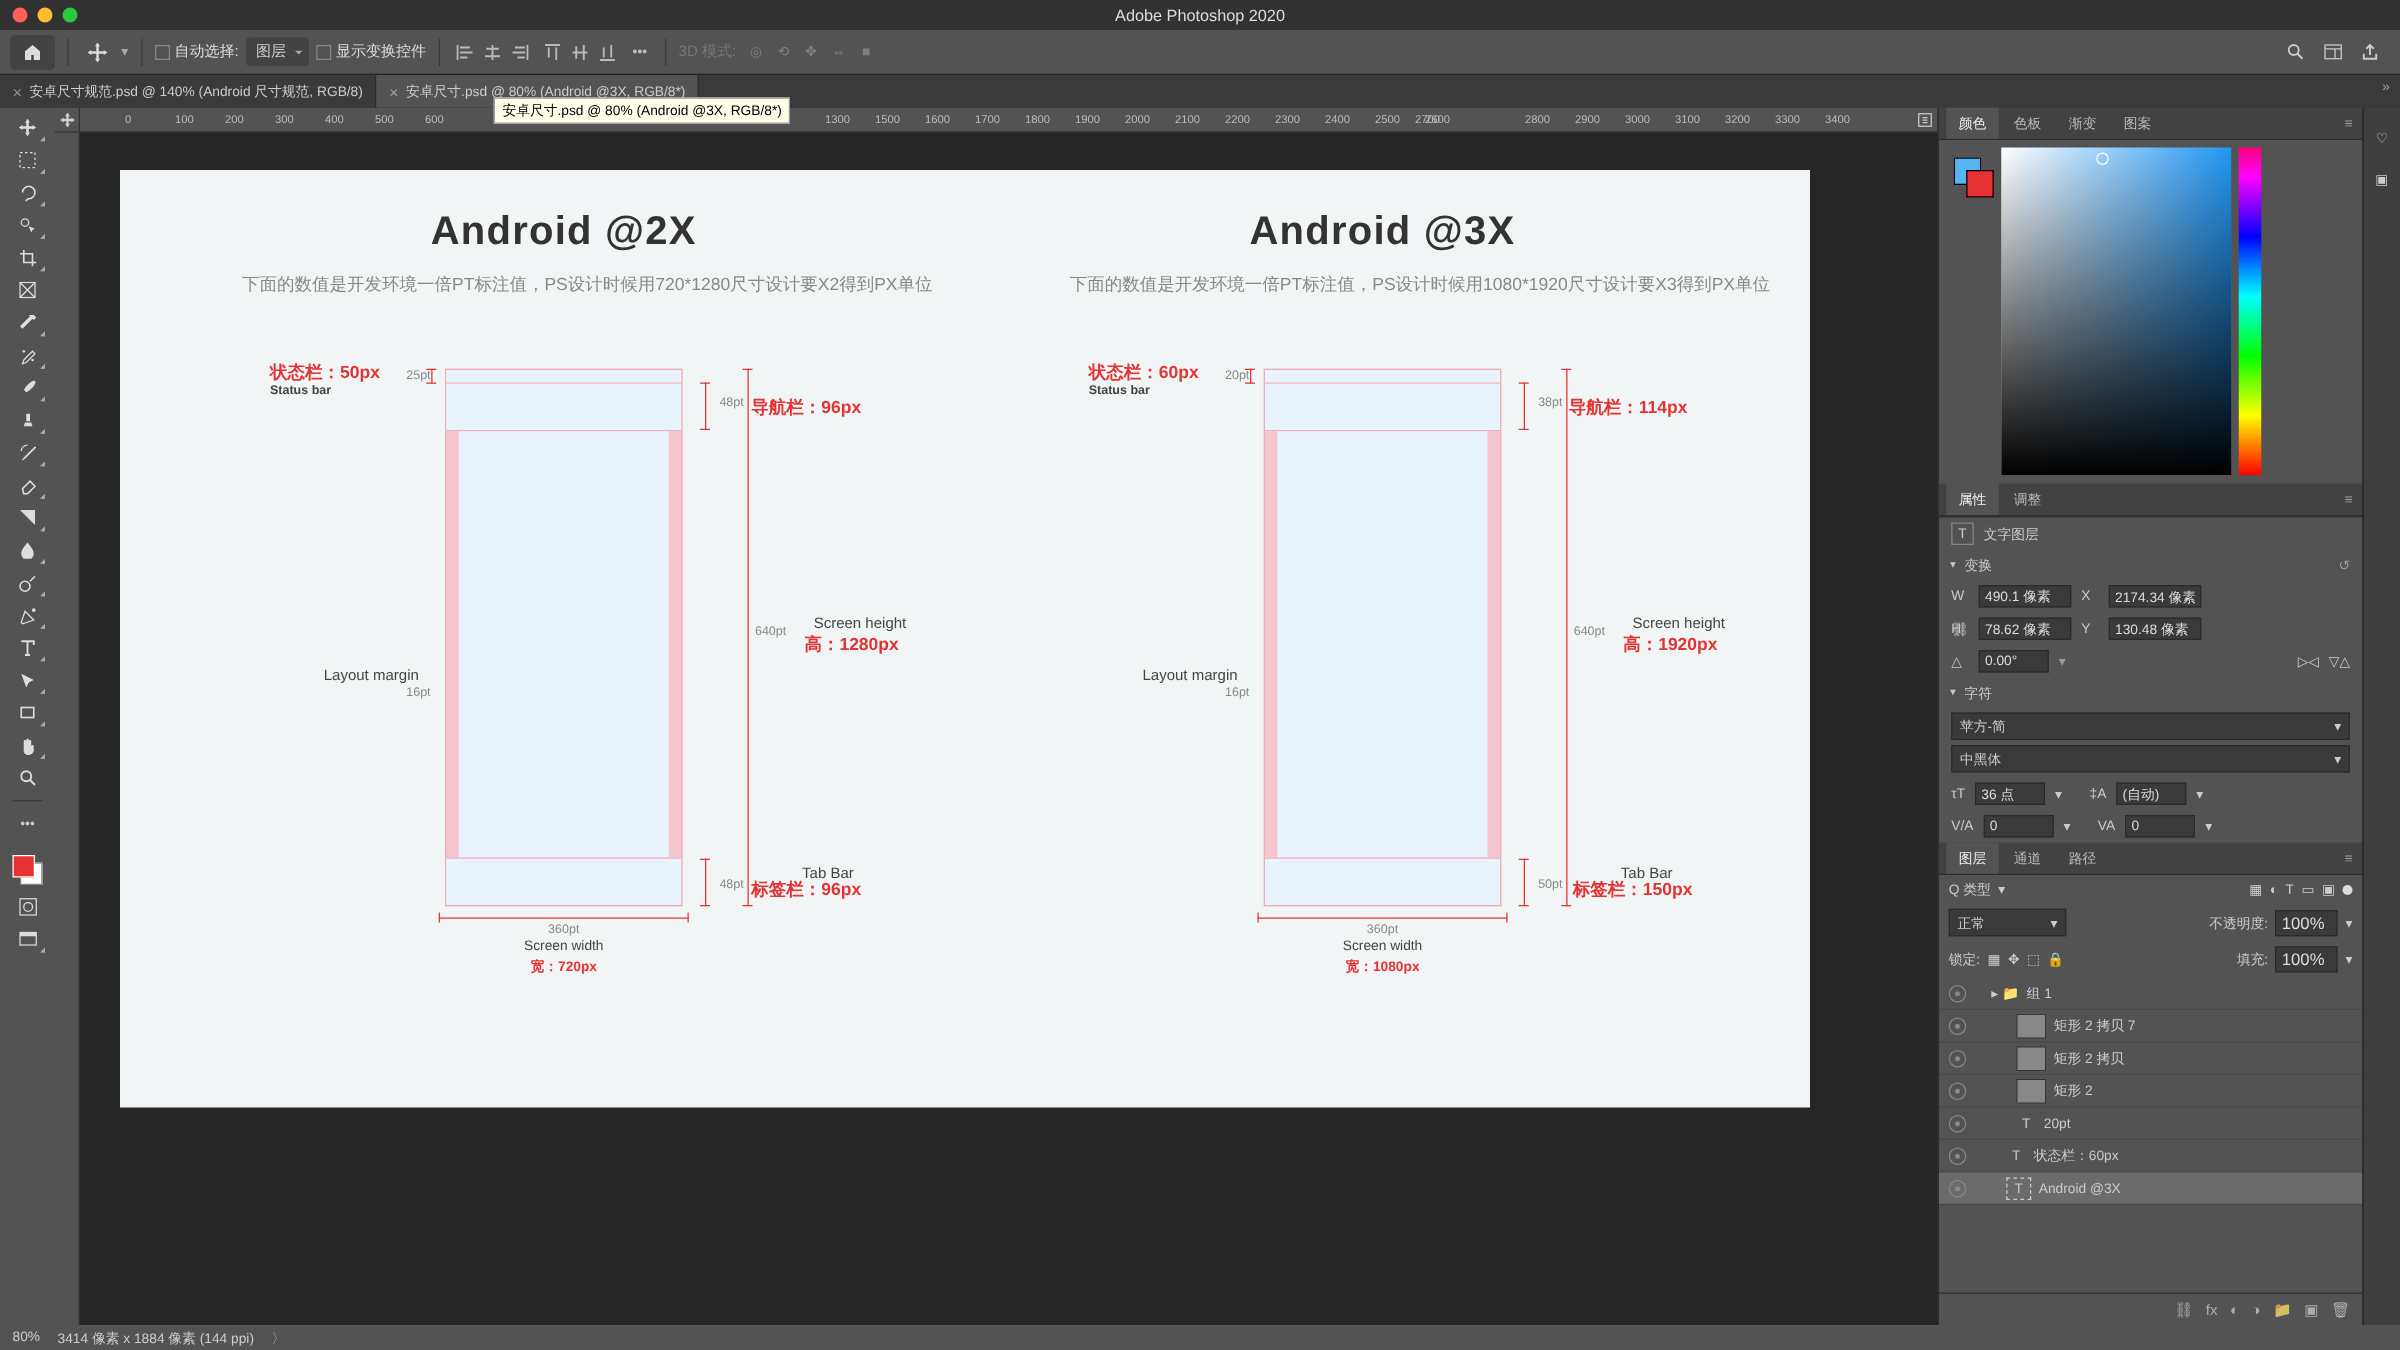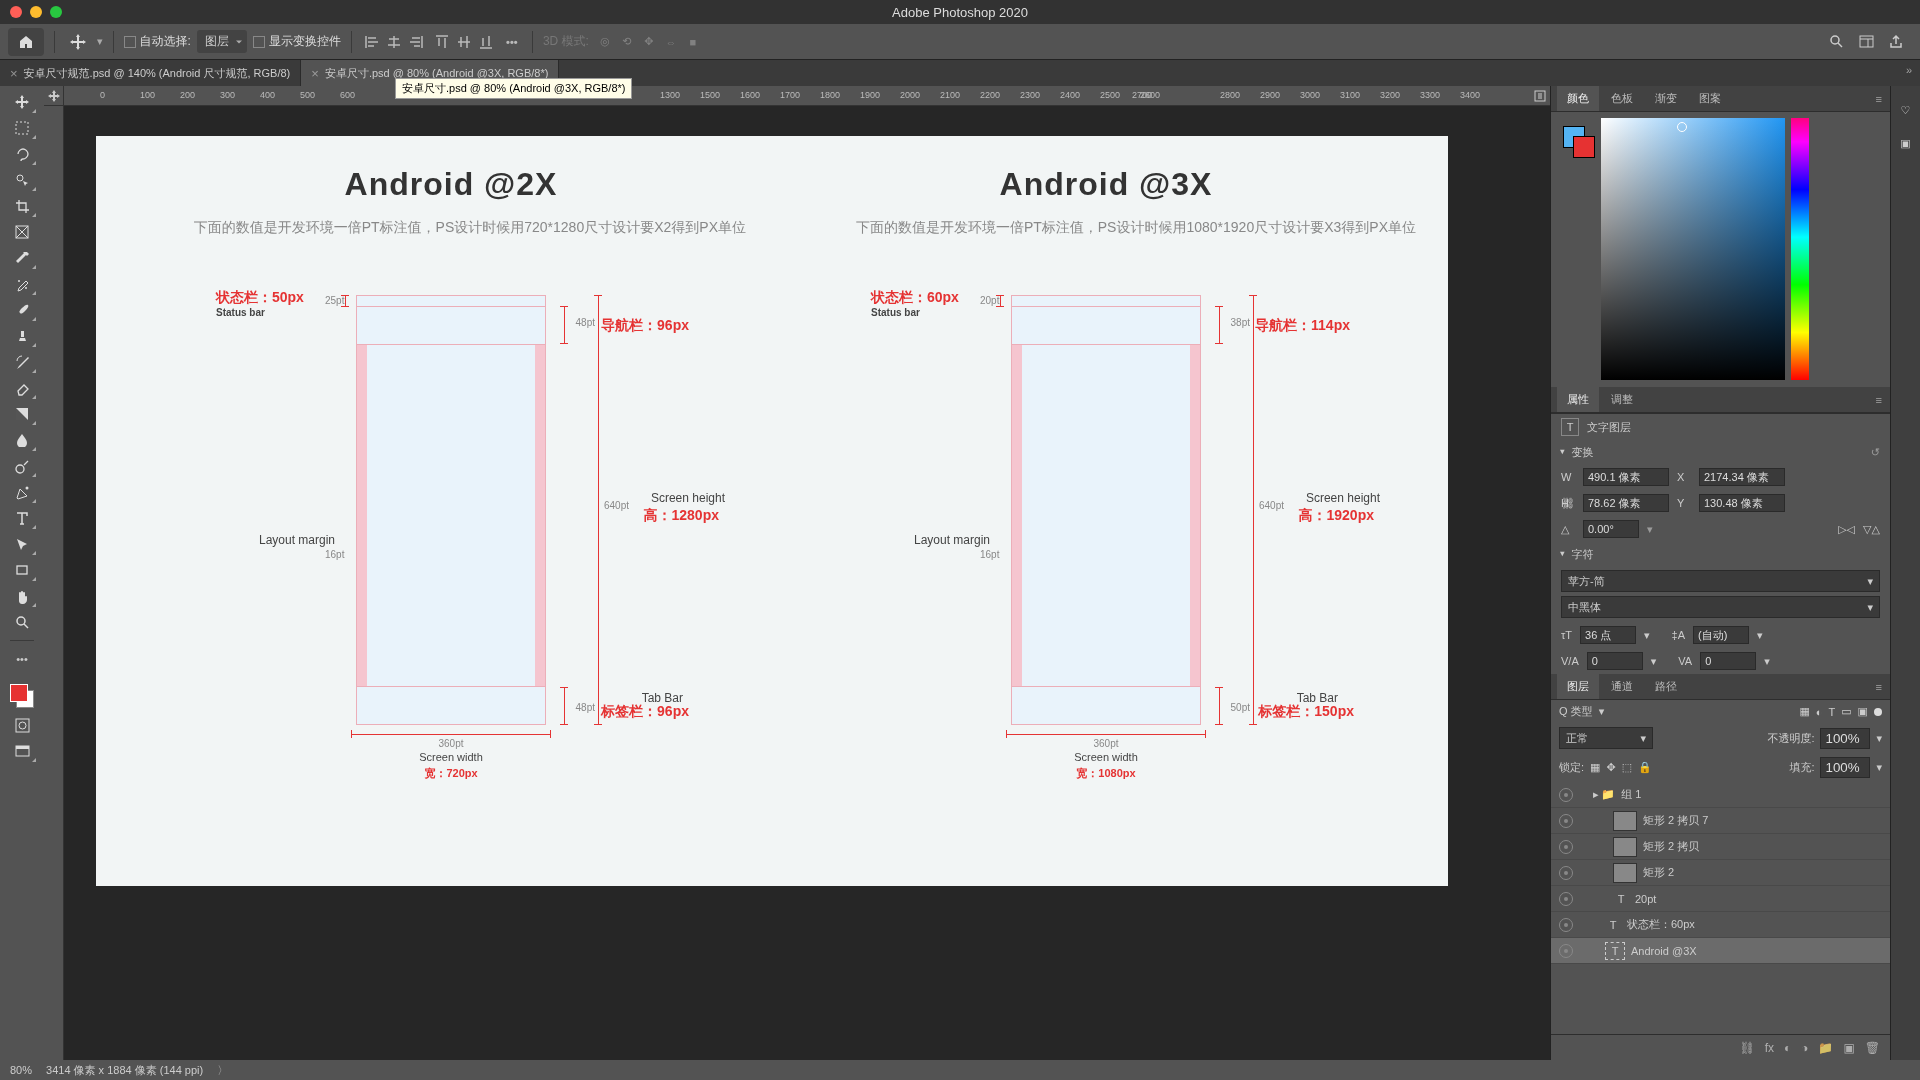--- a/index.html
+++ b/index.html
@@ -78,21 +78,21 @@
 .colorpanel{height:275px;position:relative}
 .cswatch{position:absolute;left:12px;top:14px}
 .cswatch .a{width:22px;height:22px;background:#54b4f4;border:1px solid #000}
 .cswatch .b{width:22px;height:22px;background:#e63232;border:1px solid #000;position:absolute;left:10px;top:10px}
 .picker{position:absolute;left:50px;top:6px;width:184px;height:262px;background:linear-gradient(to bottom,rgba(0,0,0,0),#000),linear-gradient(to right,#fff,#2196f3)}
 .picker .ring{position:absolute;left:76px;top:4px;width:10px;height:10px;border:1.5px solid #fff;border-radius:50%}
 .hue{position:absolute;left:240px;top:6px;width:18px;height:262px;background:linear-gradient(to bottom,#ff0080,#f0f,#8000ff,#0000ff,#0080ff,#00ffff,#00ff80,#00ff00,#80ff00,#ffff00,#ff8000,#ff0000)}
 .props{border-top:1px solid #2d2d2d}
 .prow{display:flex;align-items:center;height:26px;padding:0 10px;gap:8px;font-size:11px}
 .prow .lbl{width:14px;color:#ccc}
-.prow input{background:#3a3a3a;border:1px solid #2a2a2a;color:#ddd;padding:2px 4px;width:86px;font-size:11px}
+.prow input{background:#3a3a3a;border:1px solid #2a2a2a;color:#ddd;padding:2px 4px;width:74px;font-size:11px}
 .collapsehdr{display:flex;align-items:center;height:24px;padding:0 10px;font-size:11px;gap:6px}
 .collapsehdr .chev{transform:rotate(90deg);font-size:9px}
 .fselect{margin:4px 10px;background:#3a3a3a;border:1px solid #2a2a2a;height:22px;display:flex;align-items:center;padding:0 6px;justify-content:space-between;font-size:11px}
 .layers{flex:1;display:flex;flex-direction:column;min-height:0}
 .lopts{display:flex;align-items:center;gap:6px;padding:4px 8px;font-size:11px}
 .lopts input{background:#3a3a3a;border:1px solid #2a2a2a;color:#ddd;padding:2px 4px;width:64px}
 .lrow{display:flex;align-items:center;height:26px;padding:0 8px;gap:6px;font-size:11px;border-bottom:1px solid #494949}
 .lrow.sel3{background:#6b6b6b}
 .eye{width:14px;height:14px;border:1px solid #888;border-radius:50%;position:relative}
 .eye::after{content:'';width:4px;height:4px;background:#888;border-radius:50%;position:absolute;left:4px;top:4px}

